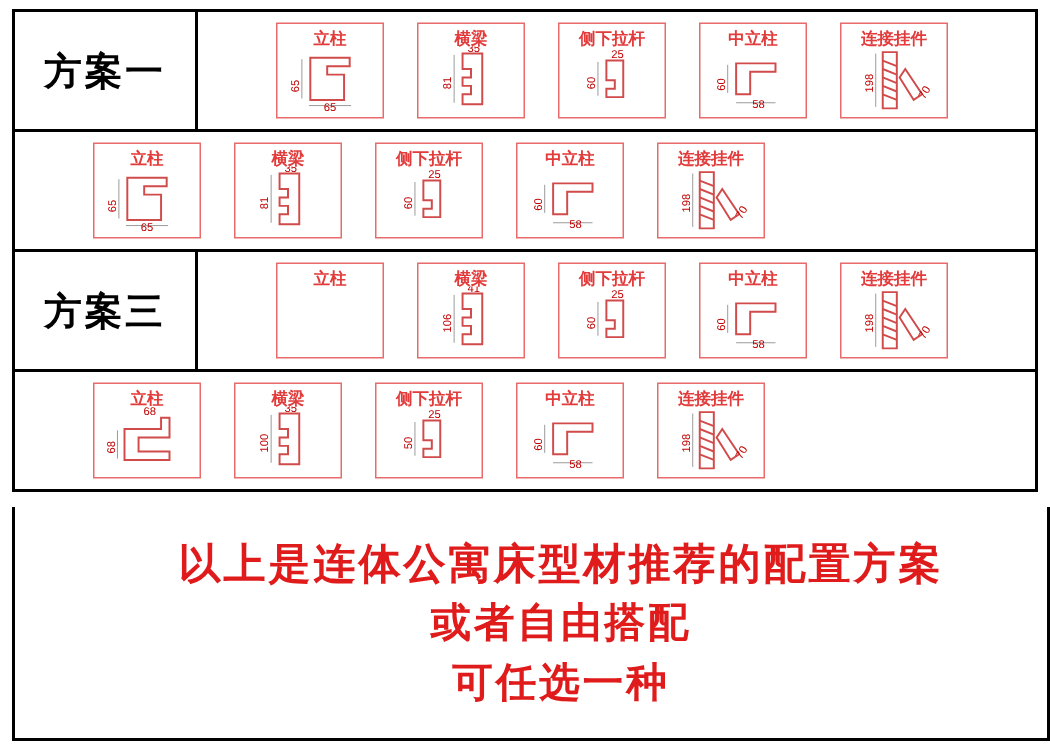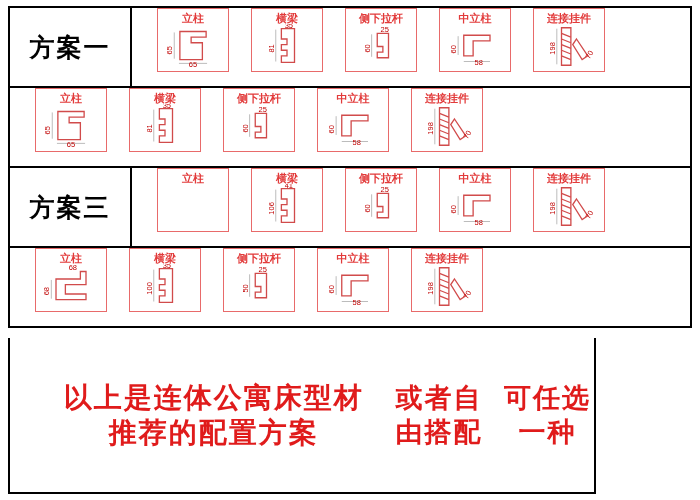--- a/index.html
+++ b/index.html
@@ -44,22 +44,22 @@
     justify-content: center;
     font-size: 25px;
     font-weight: bold;
     color: #000;
     letter-spacing: 2px;
     box-sizing: border-box;
   }
   .row-cells {
     flex: 1 1 auto;
     display: flex;
-    align-items: flex-start;
-    padding-left: 25px;
+    align-items: center;
+    padding-left: 52px;
     box-sizing: border-box;
     gap: 22px;
   }
   .cell {
     width: 72px;
     height: 64px;
     border: 1px solid #e86a6a;
     box-sizing: border-box;
     position: relative;
     background: #fff;
@@ -84,27 +84,27 @@
   }
   .cell-art svg {
     display: block;
     width: 100%;
     height: 100%;
   }
   .footer {
     position: absolute;
     left: 8px;
     top: 338px;
-    width: 588px;
+    width: 692px;
     height: 156px;
     border: 2px solid #000;
     border-top: none;
     box-sizing: border-box;
     display: flex;
-    flex-direction: row;
+    flex-direction: column;
     align-items: center;
     justify-content: center;
     gap: 6px;
     padding-left: 40px;
   }
   .footer-line {
     color: #e01b1b;
     font-size: 27px;
     font-weight: bold;
     letter-spacing: 2px;

